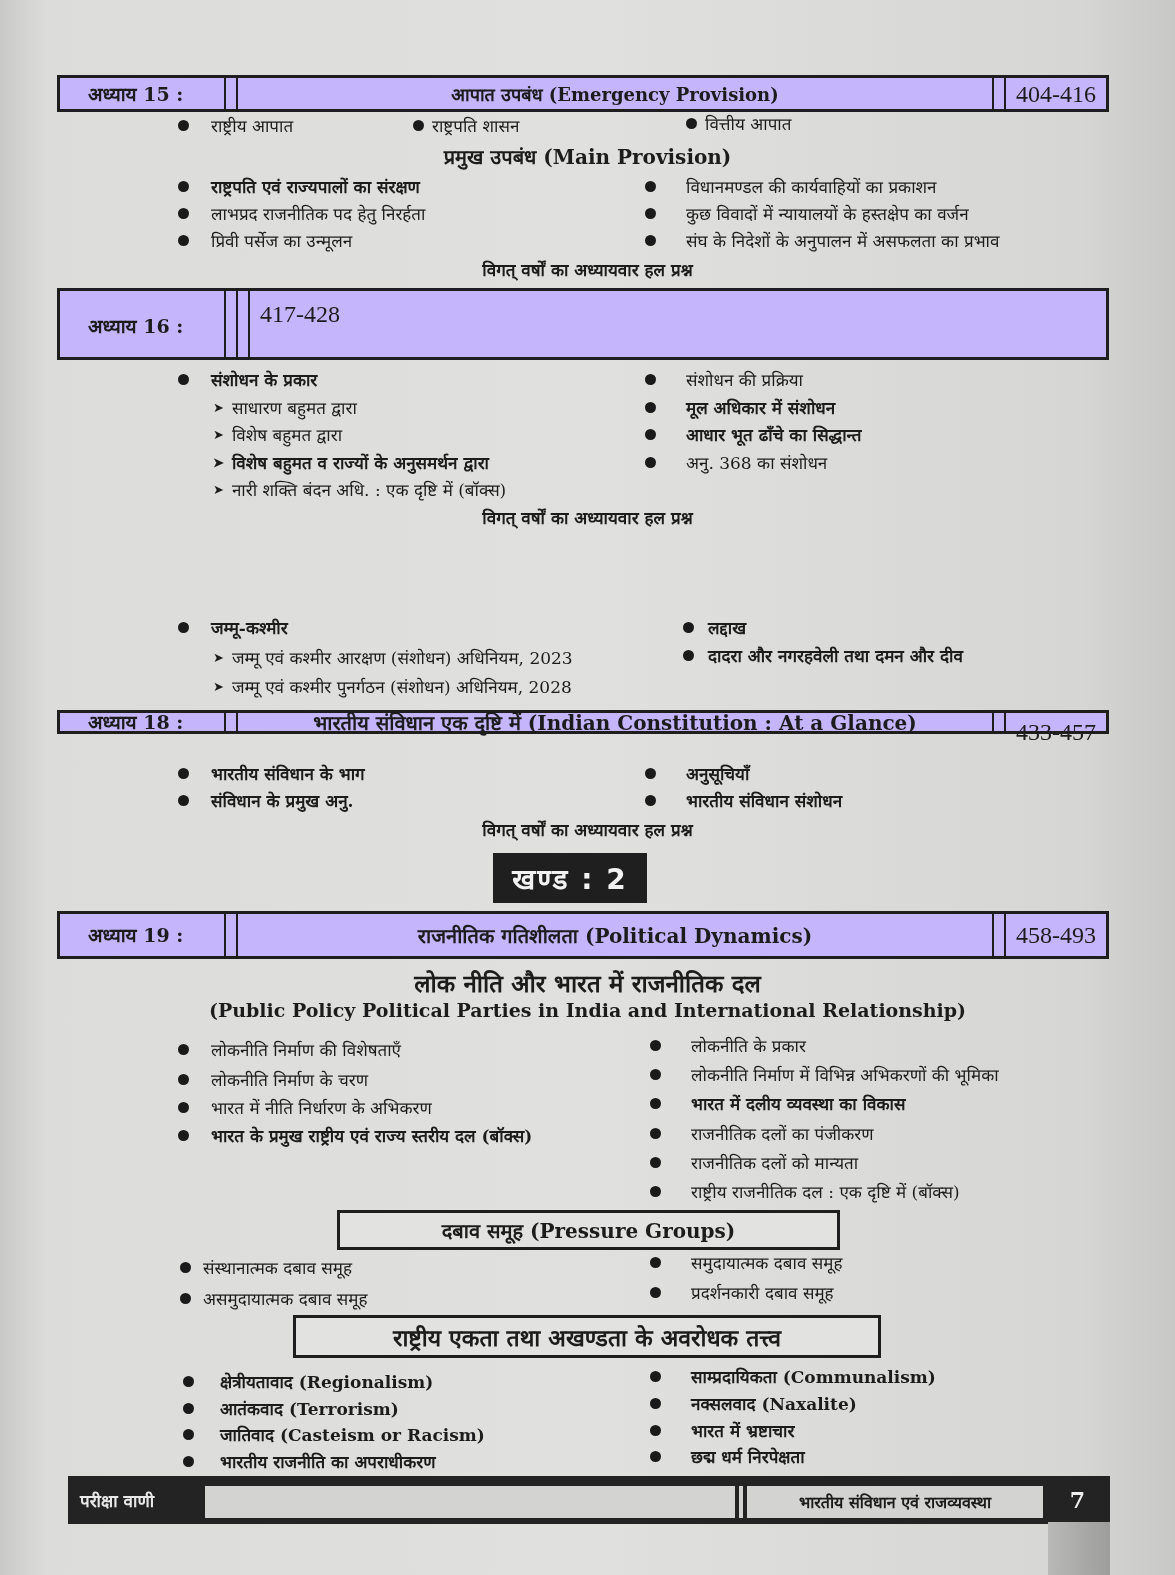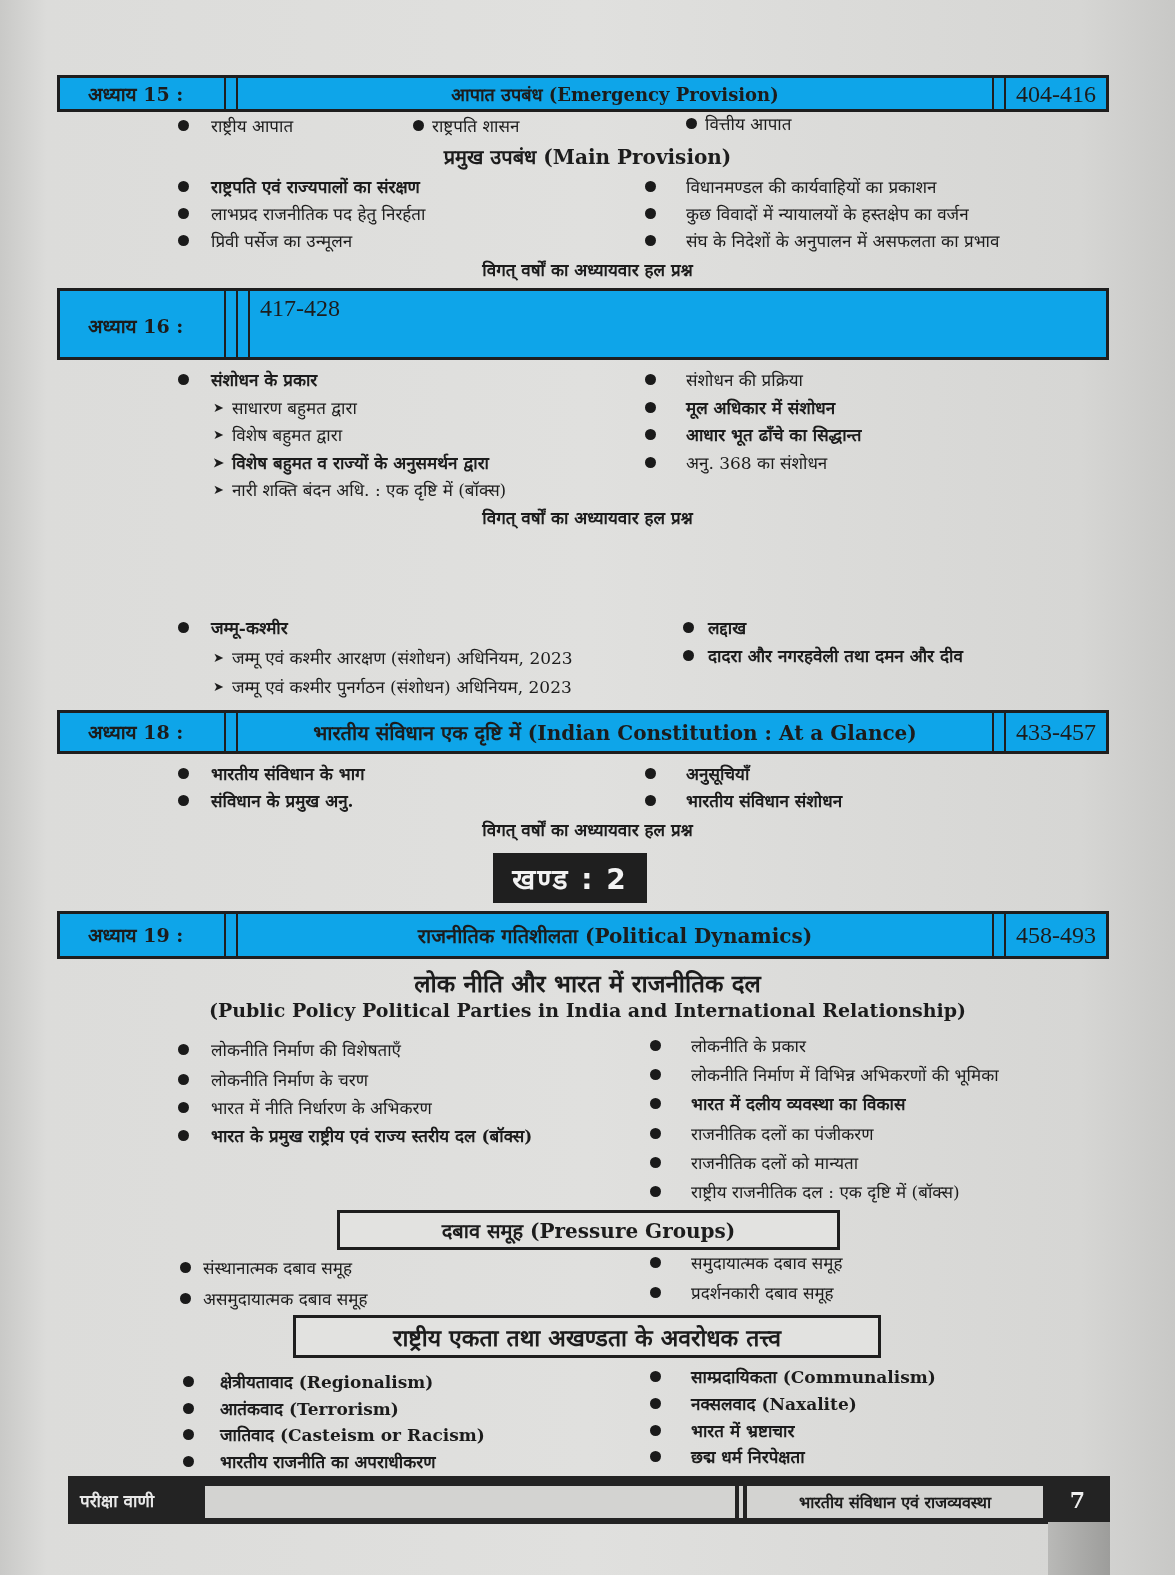--- a/index.html
+++ b/index.html
@@ -10,21 +10,21 @@
     color: #1c1c1c;
     position: relative;
   }
   .page { position: absolute; left: 0; top: 0; width: 1175px; height: 1575px; }
 
   
   .chap {
     position: absolute; left: 57px; width: 1052px;
     border: 3px solid #1e1e1e;
     display: flex; align-items: stretch;
-    background: #0ea5e9;
+    background: #c4b5fd;
   }
   .chap .num {
     width: 166px; border-right: 2px solid #1e1e1e;
     font-size: 19px; font-weight: bold;
     display: flex; align-items: center; padding-left: 28px;
   }
   .chap .gap { width: 12px; border-right: 2px solid #1e1e1e; }
   .chap .title {
     flex: 1; border-right: 2px solid #1e1e1e;
     display: flex; flex-direction: column; align-items: center; justify-content: center;
@@ -127,21 +127,21 @@
       <span class="dot" style="margin-right:30px"></span>
       <span>संघ के निदेशों के अनुपालन में असफलता का प्रभाव</span>
     </div>
 
   <div class="center vigat" style="top:258px;">विगत् वर्षों का अध्यायवार हल प्रश्न</div>
 
   <div class="chap" style="top:288px;height:72px;">
     <div class="num" style="align-items:flex-start;padding-top:22px;">अध्याय 16 :</div>
     <div class="gap"></div>
     <div class="gap2"></div>
-    <div class="pages" style="padding-top:4px">417-428</div>
+    <div class="pages" style="padding-top:10px">417-428</div>
   </div>
 
   <div class="li b" style="left:178px;top:368px;">
       <span class="dot"></span>
       <span>संशोधन के प्रकार</span>
     </div>
   <div class="li sub" style="left:213px;top:396px;">
       <span class="arr">➤</span>
       <span>साधारण बहुमत द्वारा</span>
     </div>
@@ -181,32 +181,32 @@
   <div class="li b" style="left:178px;top:616px;">
       <span class="dot"></span>
       <span>जम्मू-कश्मीर</span>
     </div>
   <div class="li sub" style="left:213px;top:646px;">
       <span class="arr">➤</span>
       <span>जम्मू एवं कश्मीर आरक्षण (संशोधन) अधिनियम, 2023</span>
     </div>
   <div class="li sub" style="left:213px;top:675px;">
       <span class="arr">➤</span>
-      <span>जम्मू एवं कश्मीर पुनर्गठन (संशोधन) अधिनियम, 2023</span>
+      <span>जम्मू एवं कश्मीर पुनर्गठन (संशोधन) अधिनियम, 2028</span>
     </div>
   <div class="li b" style="left:683px;top:616px;">
       <span class="dot" style="margin-right:14px"></span>
       <span>लद्दाख</span>
     </div>
   <div class="li b" style="left:683px;top:644px;">
       <span class="dot" style="margin-right:14px"></span>
       <span>दादरा और नगरहवेली तथा दमन और दीव</span>
     </div>
 
-  <div class="chap" style="top:710px;height:44px;">
+  <div class="chap" style="top:710px;height:24px;">
     <div class="num">अध्याय 18 :</div>
     <div class="gap"></div>
     <div class="title">
         <span style="font-size:20px">भारतीय संविधान एक दृष्टि में (Indian Constitution : At a Glance)</span>
       </div>
     <div class="gap2"></div>
     <div class="pages" style="padding-top:6px">433-457</div>
   </div>
 
   <div class="li b" style="left:178px;top:762px;">

